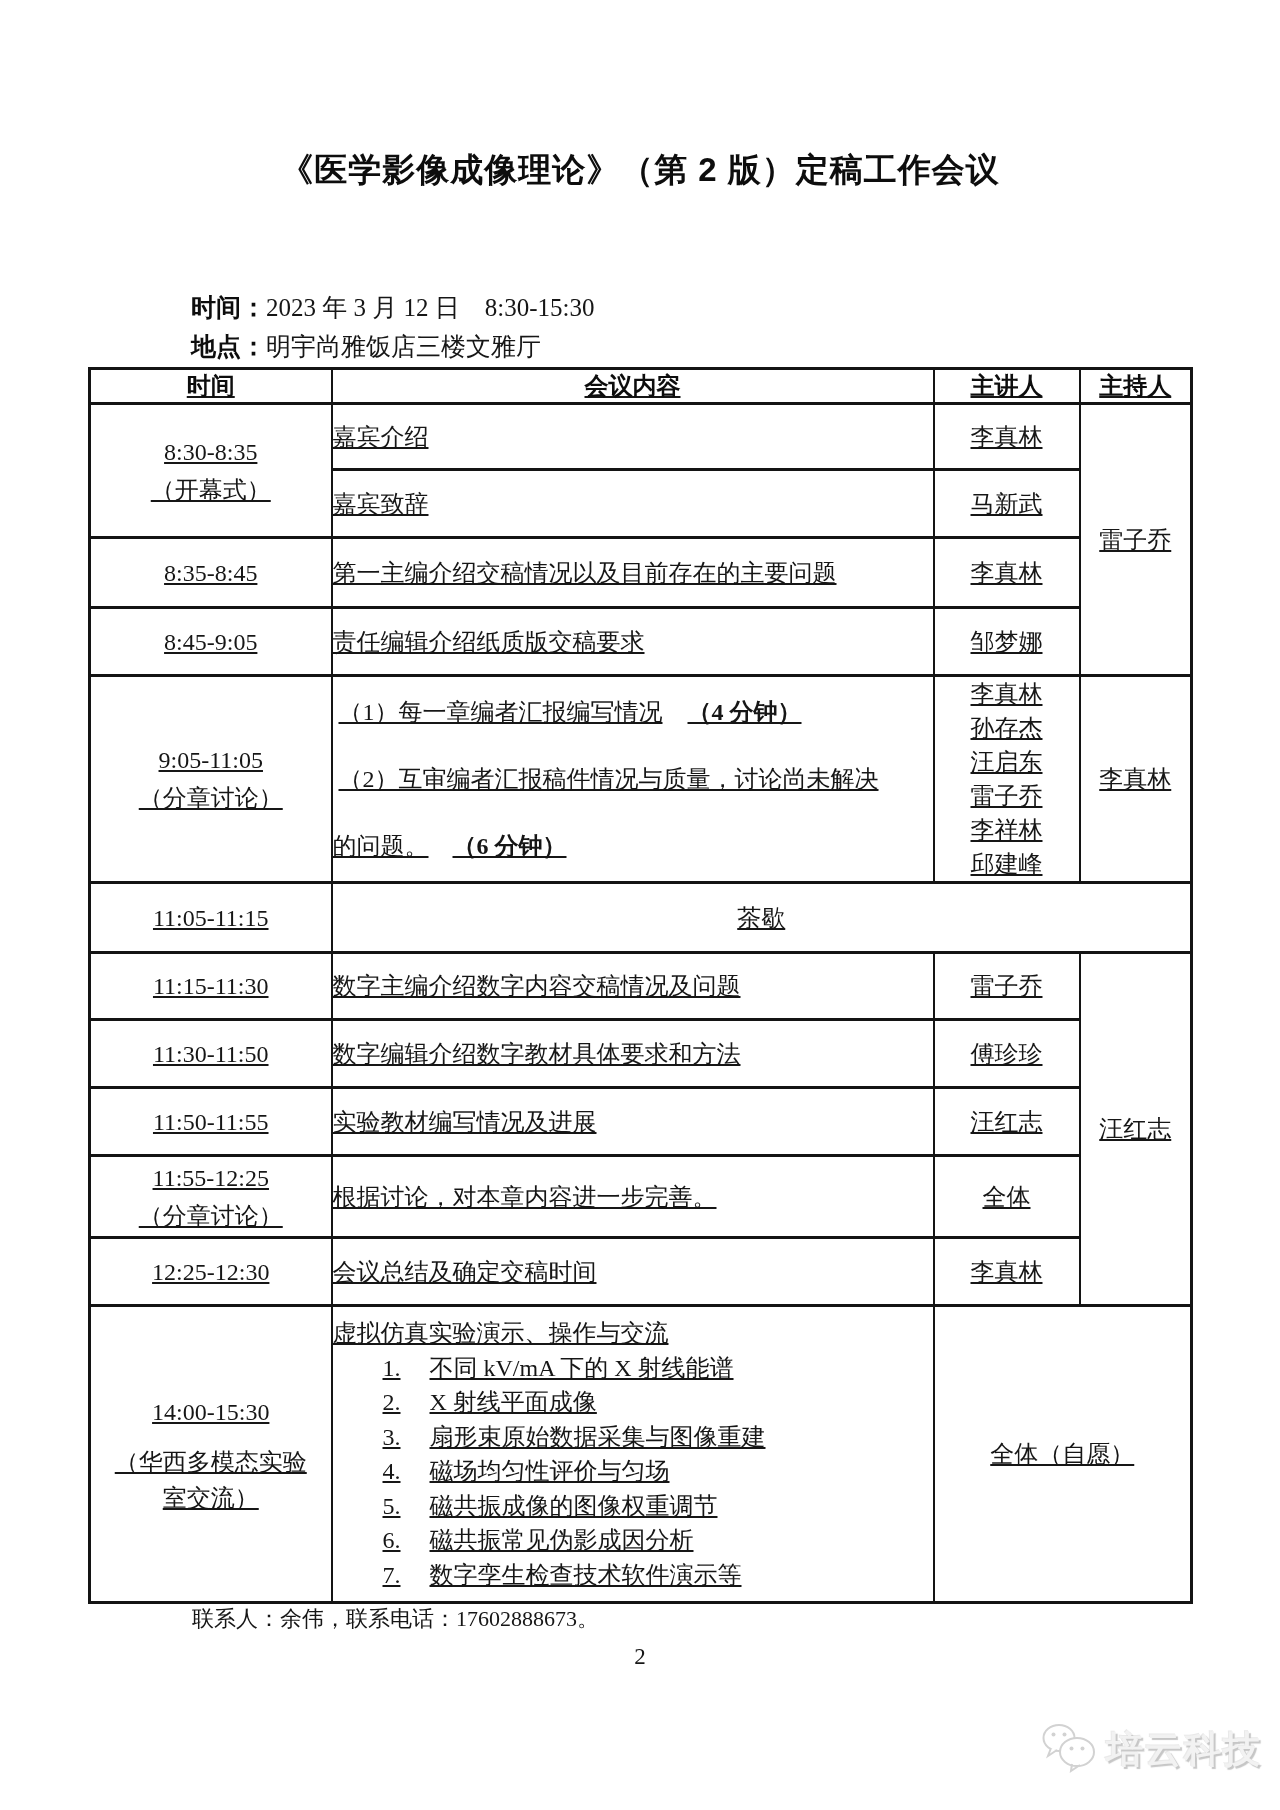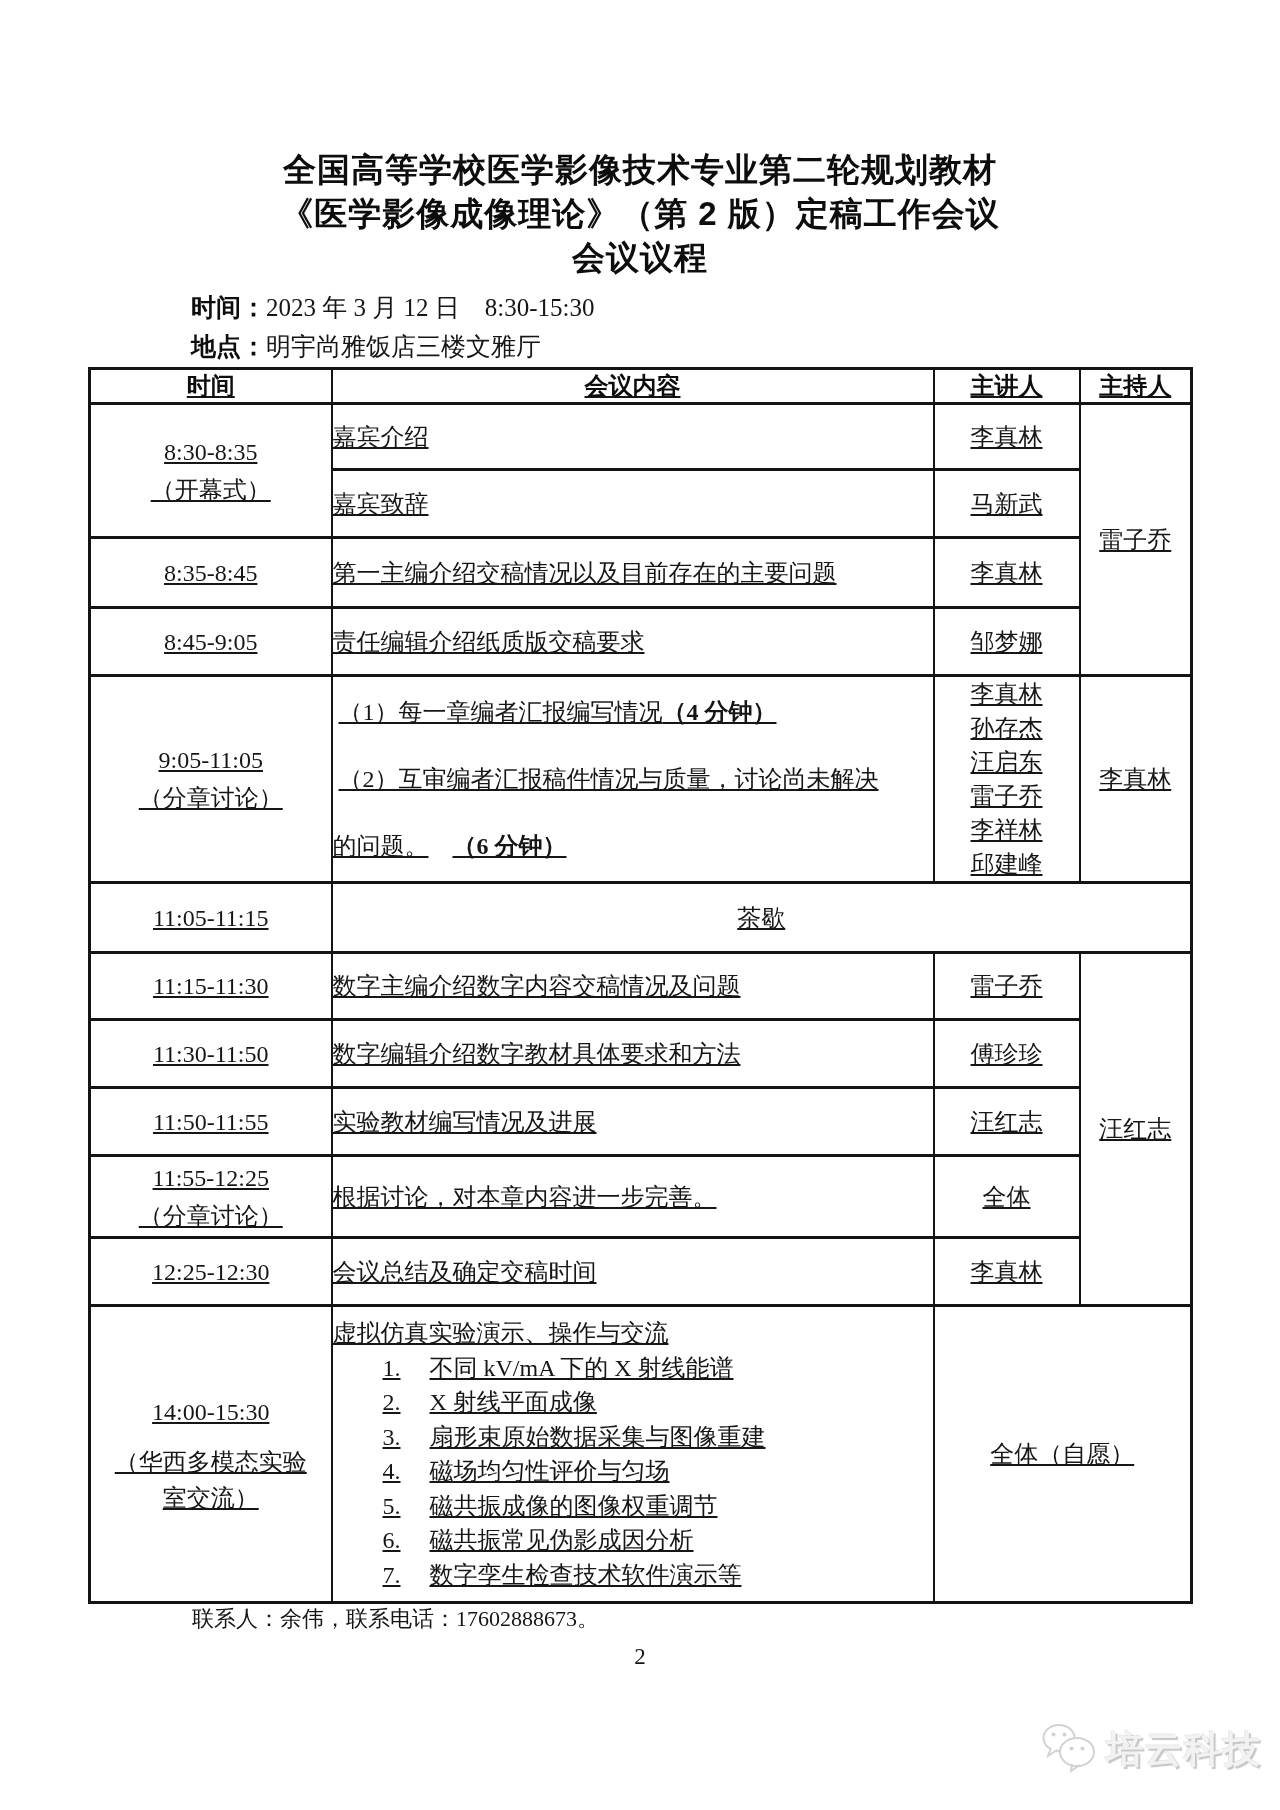--- a/index.html
+++ b/index.html
@@ -39,21 +39,21 @@
   .h70{height:70px} .h82{height:82px} .h207{height:207px} .h297{height:297px}
 
   .c-time { text-align:center; line-height:38px; }
   .c-content { text-align:left; padding:4px 10px 4px 16px; line-height:34px; }
   .c-speaker { text-align:center; line-height:32px; }
   .c-host { text-align:center; }
   .c-tea { text-align:center; }
 
   .c-disc { padding:0 6px 0 8px; line-height:67px; }
   .c-disc .ind { text-indent:6px; }
-  .b { font-weight:bold; }
+  .b { font-weight:bold;margin-left:25px; }
   .gap-left { margin-left:24px; }
 
   .c-speakers div { line-height:34px; }
 
   .c-lab { line-height:34.5px; padding:6px 6px 6px 16px; }
   .lab-item { margin-left:50px; display:flex; }
   .lab-item .num { width:47px; flex:0 0 47px; }
   .lab-note { margin-top:13px; line-height:36px; }
   .lab-time-cell { padding-top:14px; }
 
@@ -72,23 +72,21 @@
     text-shadow:2px 2px 1px #c6c6c6, -1px -1px 0 #e9e9e9;
     margin-left:8px; white-space:nowrap;
   }
 </style>
 </head>
 <body>
 
 <div class="page">
 
   <div class="title">
-    <div>全国高等学校医学影像技术专业第二轮规划教材</div>
     <div>《医学影像成像理论》（第 2 版）定稿工作会议</div>
-    <div>会议议程</div>
   </div>
 
   <div class="meta">
     <div>
       <span class="label">时间：</span><span>2023 年 3 月 12 日　8:30-15:30</span>
     </div>
     <div>
       <span class="label">地点：</span><span>明宇尚雅饭店三楼文雅厅</span>
     </div>
   </div>

